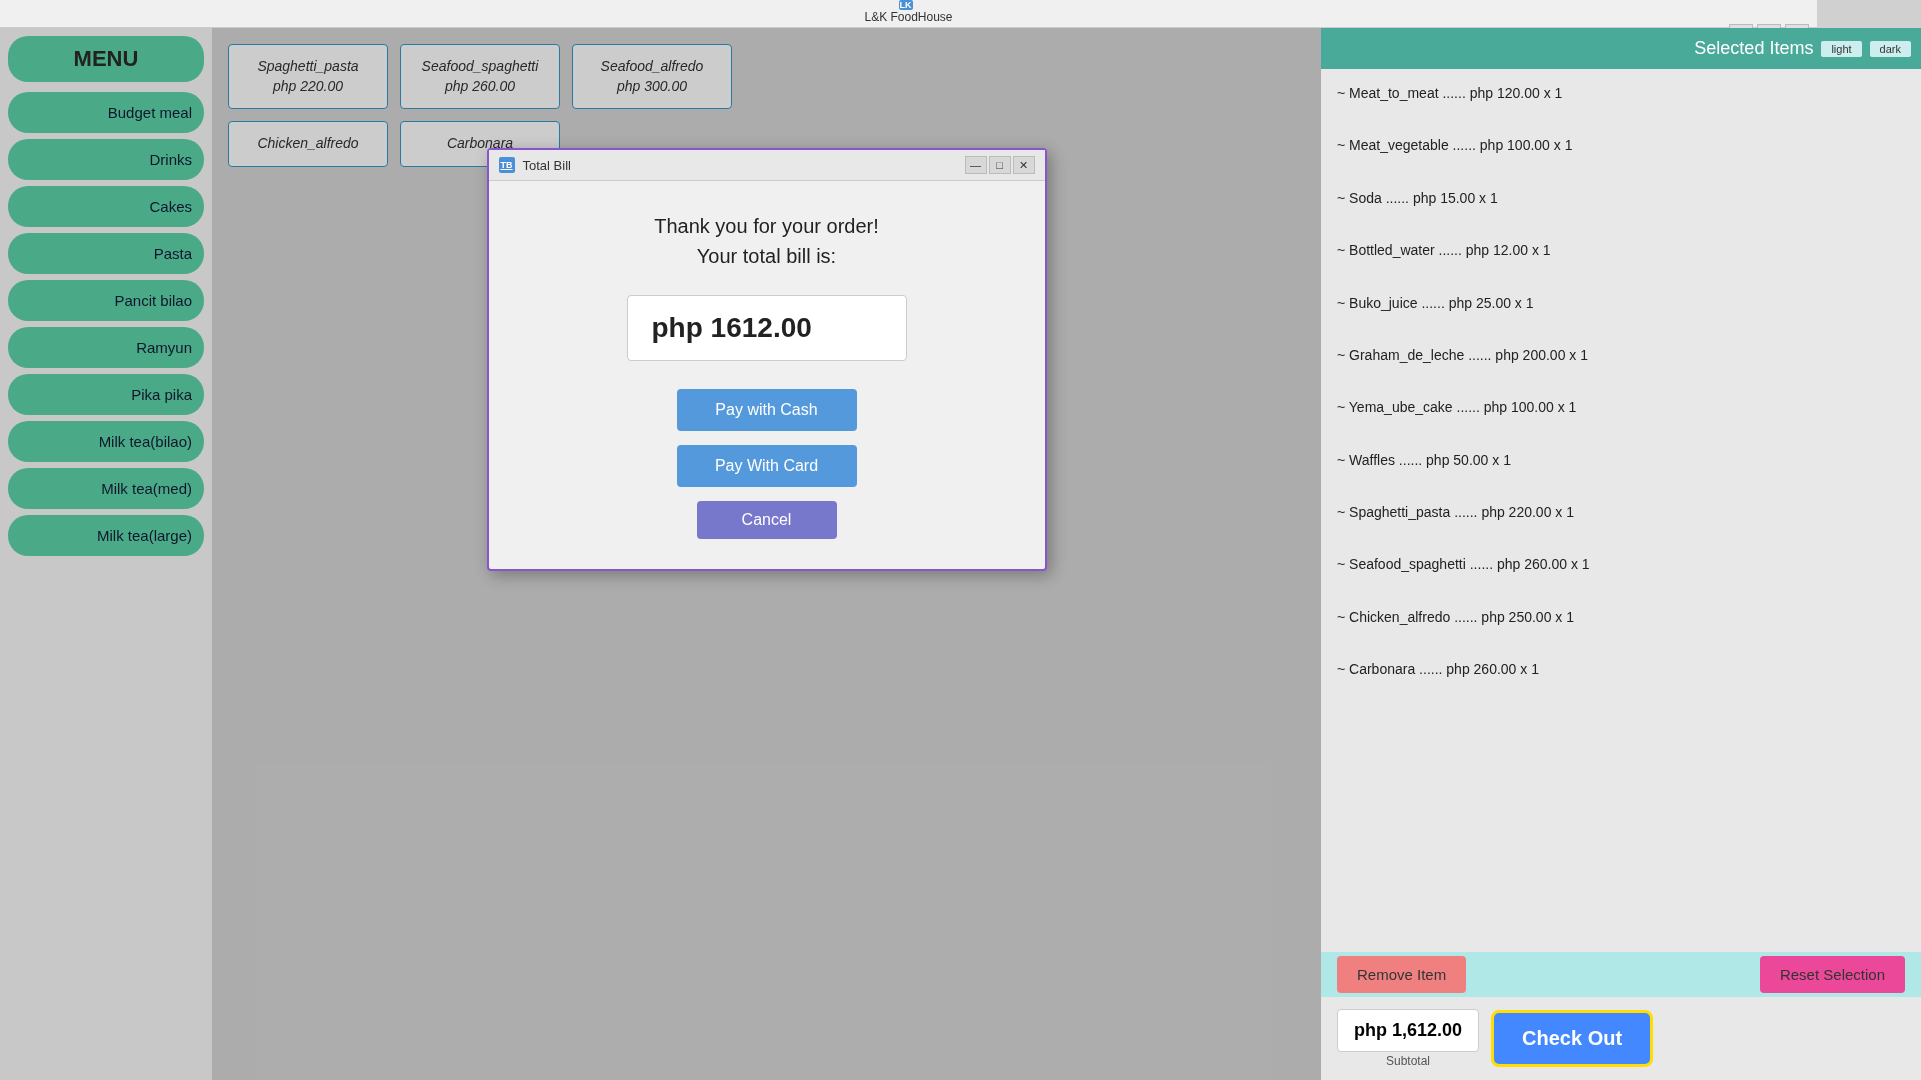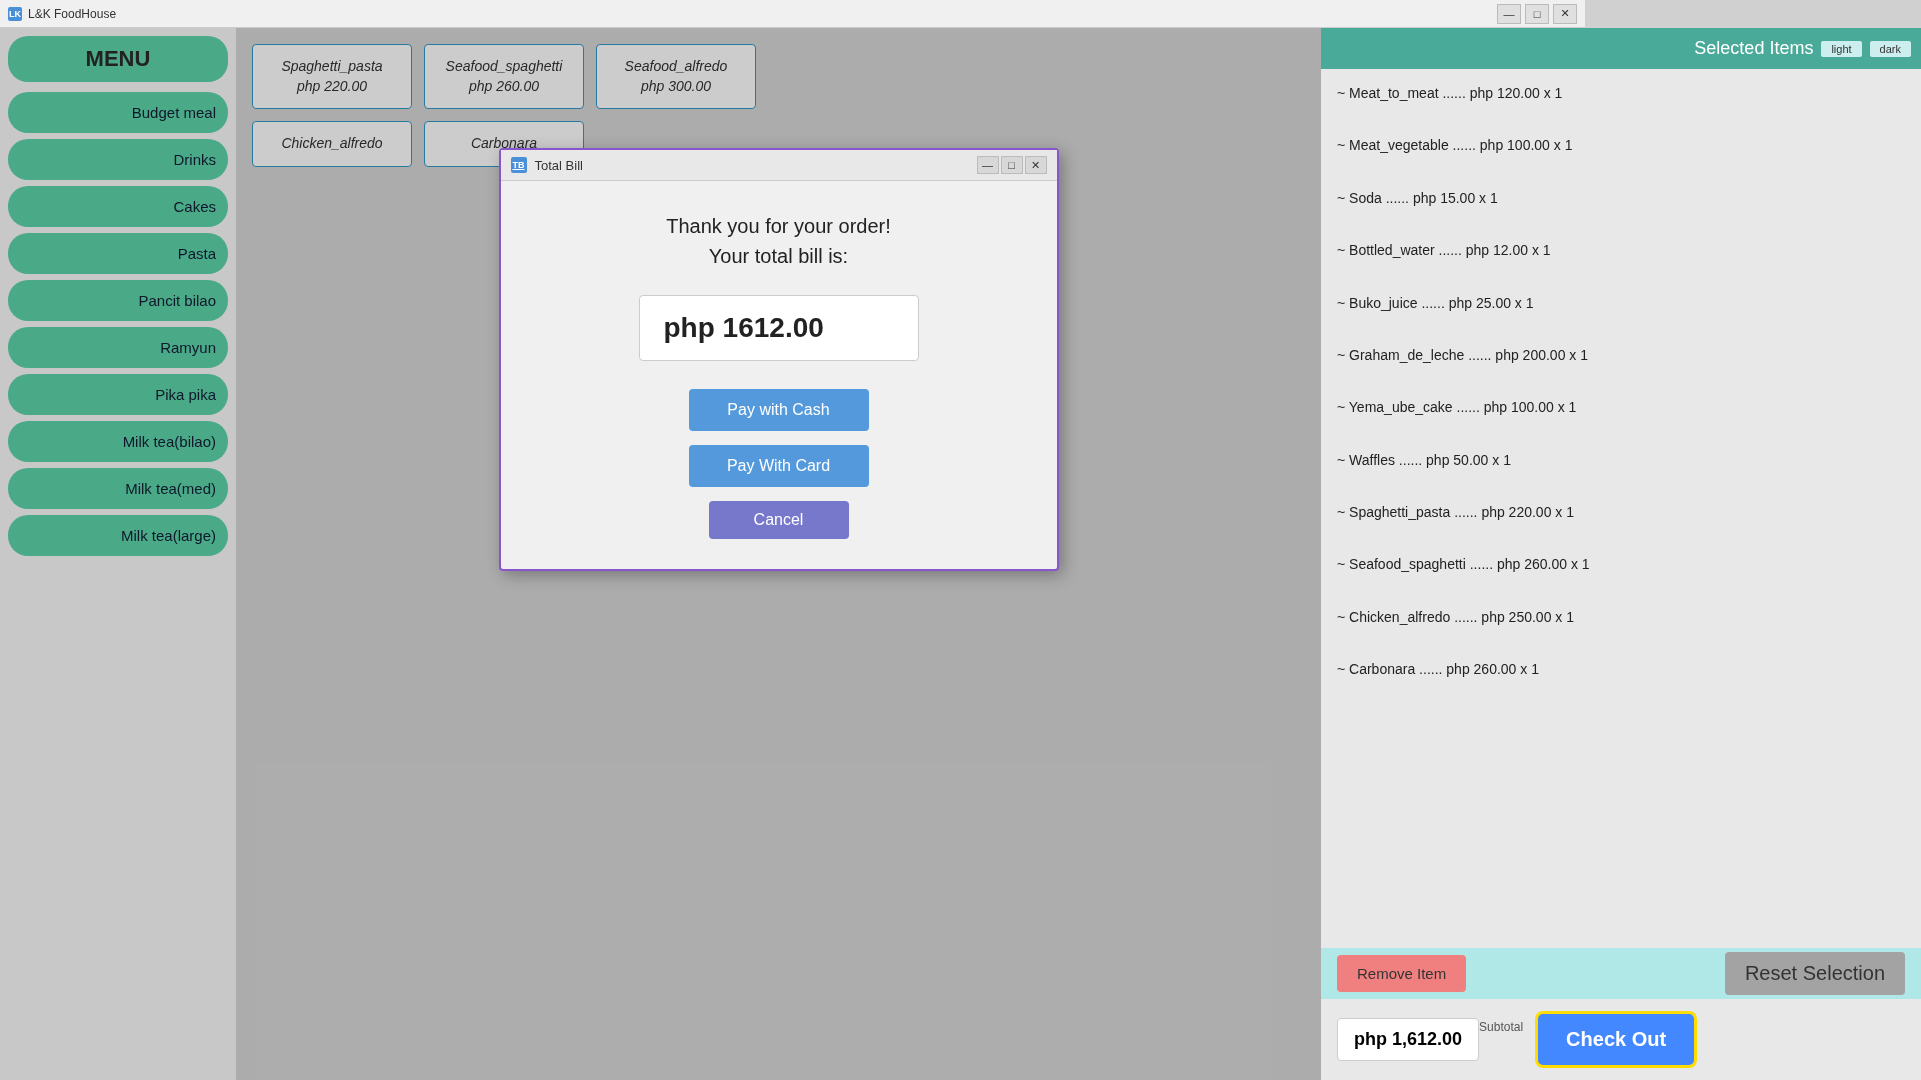--- a/index.html
+++ b/index.html
@@ -9,29 +9,30 @@
       width: 1921px;
       height: 1080px;
       overflow: hidden;
       position: relative;
     }
 
     
     .title-bar {
       position: absolute;
       top: 0; left: 0;
-      width: 1585px;
+      width: 1817px;
       height: 28px;
       background: #f0f0f0;
       border-bottom: 1px solid #ccc;
       display: flex;
       align-items: center;
       padding: 0 8px;
       font-size: 12px;
       color: #333;
+      flex-direction: column;
     }
     .title-bar-icon {
       width: 14px; height: 14px;
       background: #4a90d9;
       border-radius: 2px;
       margin-right: 6px;
       display: flex; align-items: center; justify-content: center;
       color: white; font-size: 9px; font-weight: bold;
     }
     .title-bar-controls {
@@ -51,21 +52,21 @@
     .main-container {
       position: absolute;
       top: 28px; left: 0;
       width: 1921px;
       height: 1052px;
       display: flex;
     }
 
     
     .sidebar {
-      width: 236px;
+      width: 212px;
       background: #c8c8c8;
       padding: 8px;
       display: flex;
       flex-direction: column;
       gap: 6px;
     }
     .menu-title {
       background: #4aaa88;
       border-radius: 20px;
       text-align: center;
@@ -162,25 +163,25 @@
     .remove-btn {
       background: #f08080;
       border: none;
       border-radius: 4px;
       padding: 10px 20px;
       font-size: 15px;
       color: #333;
       cursor: pointer;
     }
     .reset-btn {
-      background: #a3a3a3;
+      background: #ec4899;
       border: none;
       border-radius: 4px;
       padding: 10px 20px;
-      font-size: 20px;
+      font-size: 15px;
       color: #333;
       cursor: pointer;
       margin-left: auto;
     }
 
     .checkout-bar {
       padding: 12px 16px;
       display: flex;
       align-items: center;
       gap: 12px;
@@ -319,21 +320,21 @@
       font-size: 16px;
       color: white;
       cursor: pointer;
       display: block;
       margin: 0 auto;
       width: 140px;
     }
 
     .subtotal-wrapper {
       display: flex;
-      flex-direction: row;
+      flex-direction: column;
     }
   </style>
 </head>
 <body>
 
 <div class="title-bar">
   <div class="title-bar-icon">
     <span>LK</span>
   </div>
   <span>L&amp;K FoodHouse</span>

